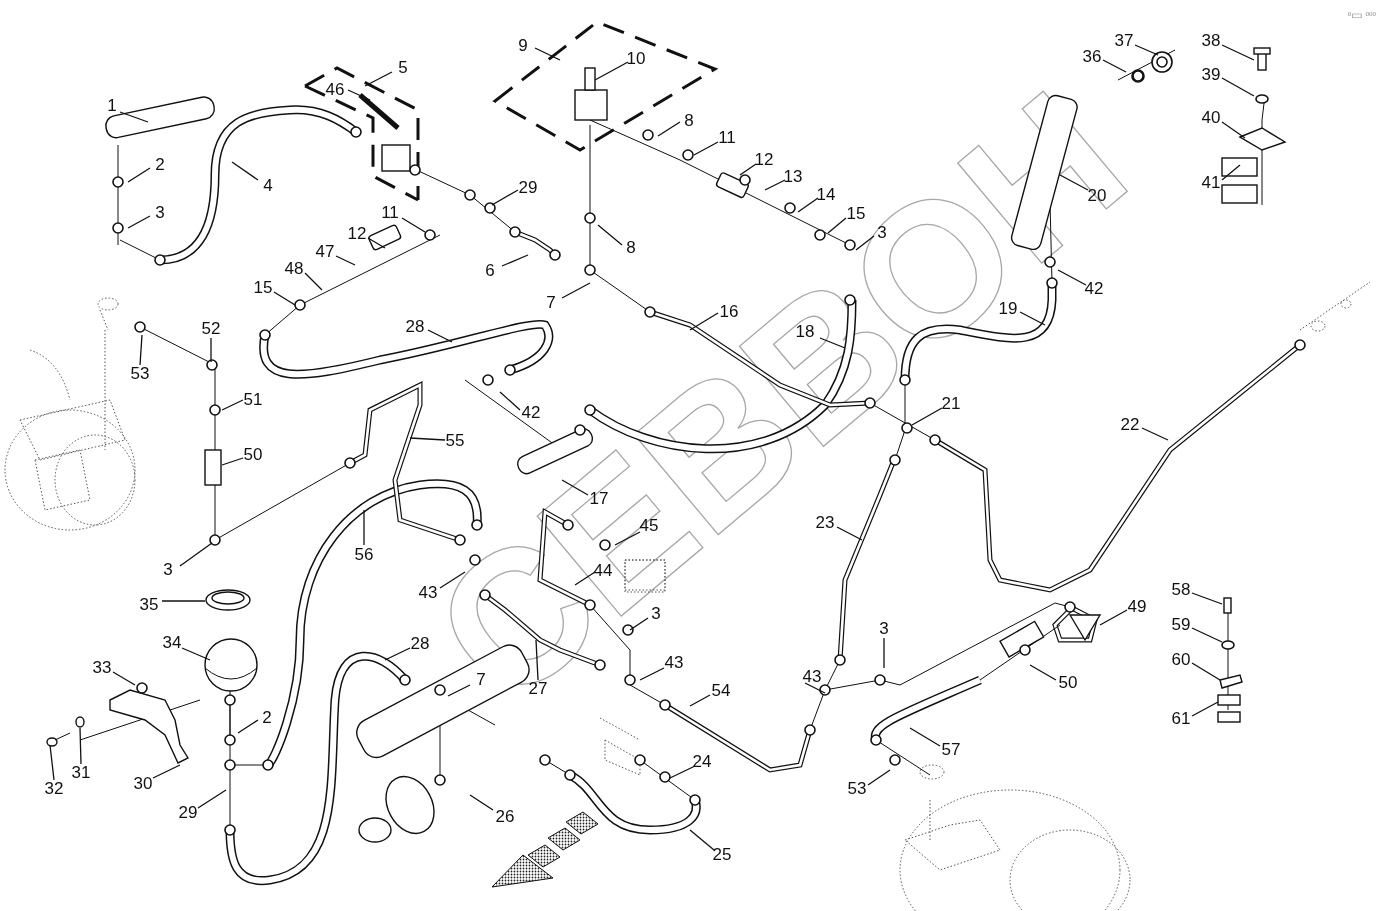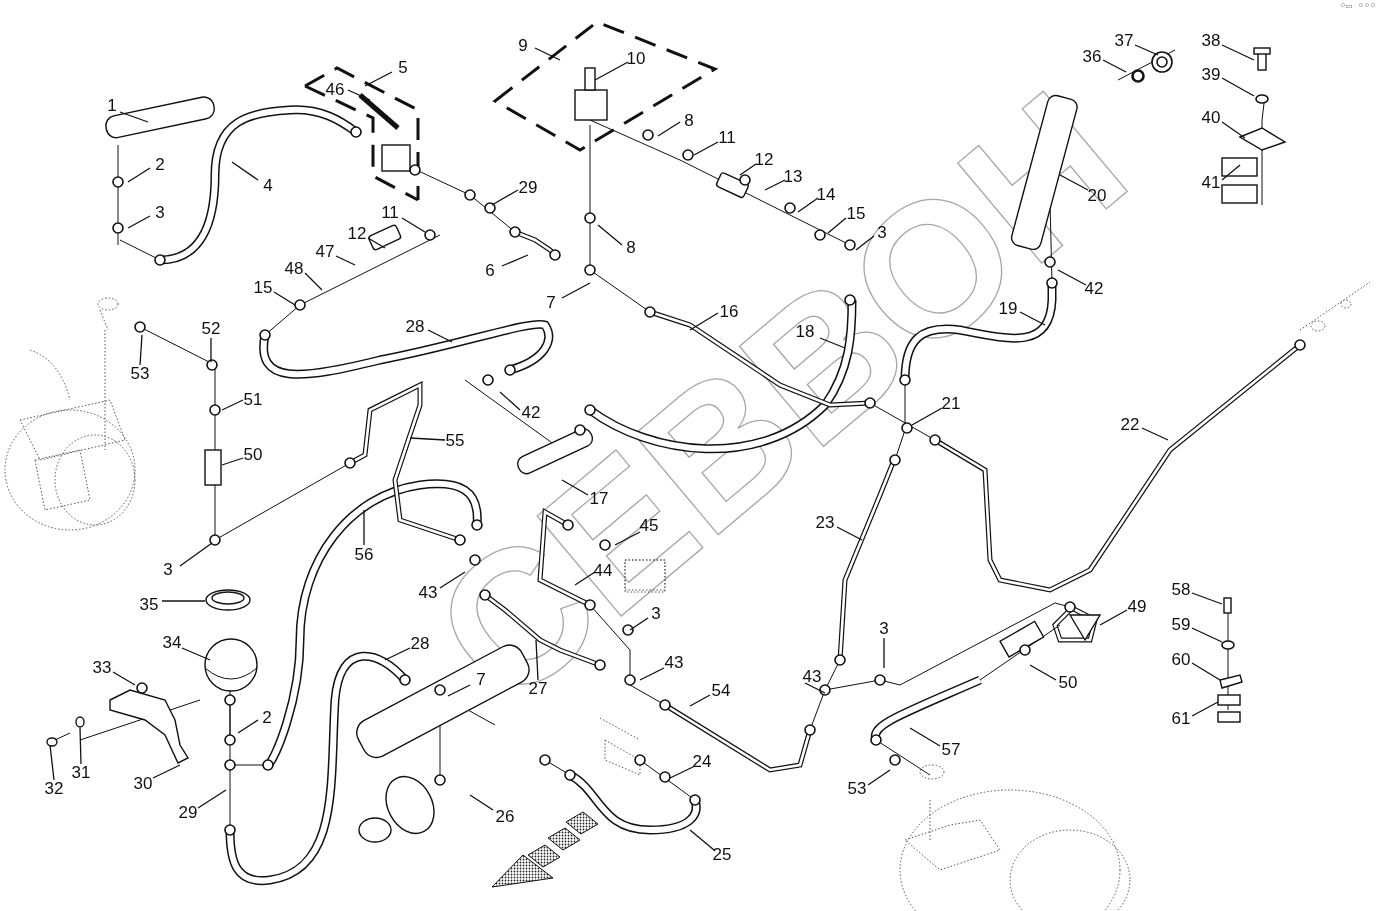--- a/index.html
+++ b/index.html
@@ -10,21 +10,21 @@
   .hose-in { stroke:#fff; stroke-width:6; fill:none; }
   .hose-out { stroke:#111; stroke-width:9; fill:none; }
   .tube-out { stroke:#111; stroke-width:5; fill:none; }
   .tube-in { stroke:#fff; stroke-width:2.6; fill:none; }
   .thin { stroke:#111; stroke-width:1; fill:none; }
   .dash { stroke:#111; stroke-width:3; fill:none; stroke-dasharray:22 12; }
   .dot { stroke:#555; stroke-width:1; fill:none; stroke-dasharray:1.5 2; }
   .part { fill:#fff; stroke:#111; stroke-width:1.4; }
   .nut { fill:#fff; stroke:#111; stroke-width:1.6; }
   .wm { fill:none; stroke:#a8a8a8; stroke-width:1.3; }
-  .corner { position:absolute; right:6px; top:0; font-size:10px; color:#888; font-family:Liberation Mono, monospace; }
+  .corner { position:absolute; right:6px; top:8px; font-size:12px; color:#888; font-family:Liberation Serif, serif; }
 </style>
 </head>
 <body>
 
 <svg id="diagram" viewBox="0 0 1382 911" xmlns="http://www.w3.org/2000/svg">
 
   <g transform="translate(690,480) rotate(-40)">
     <text x="-290" y="60" font-size="190" font-family="Liberation Sans, sans-serif" font-weight="bold" class="wm">CEBBOH</text>
   </g>
 

